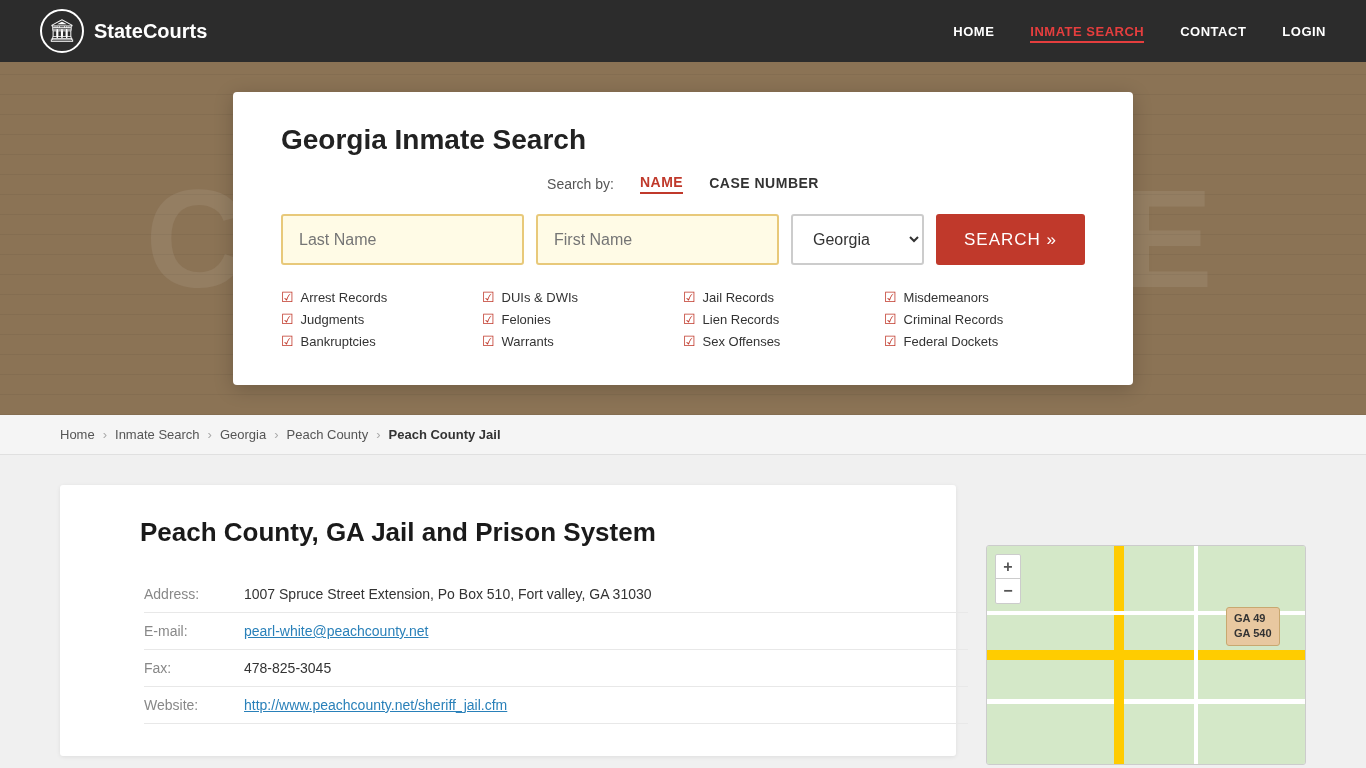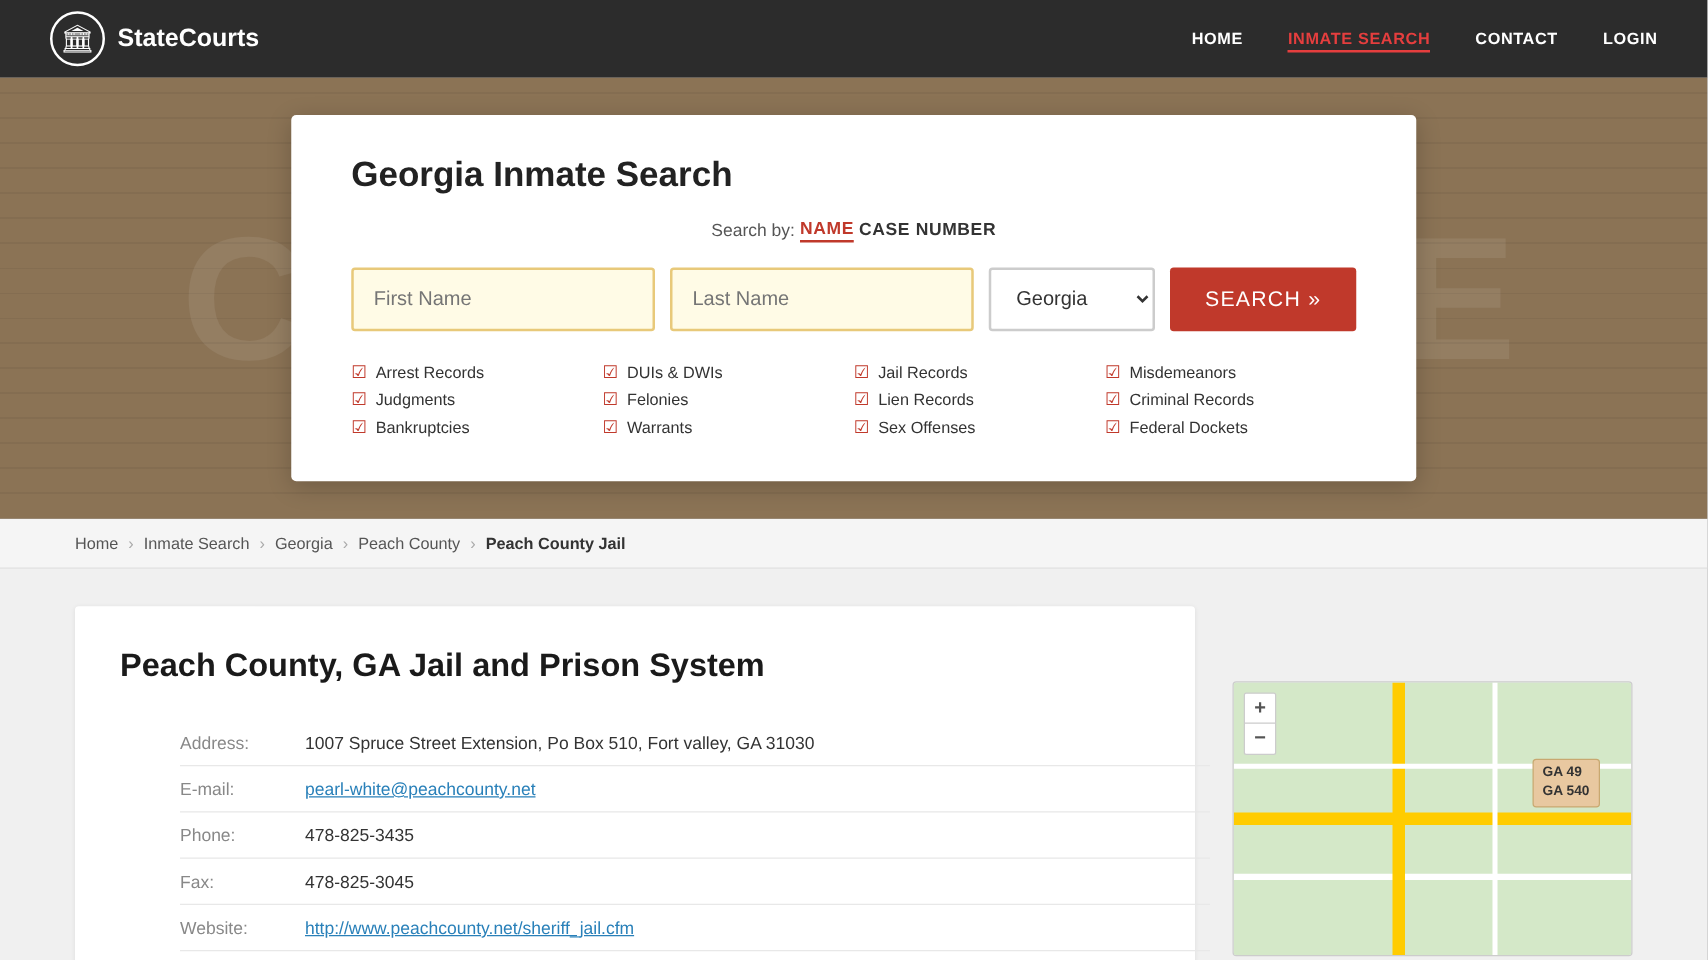--- a/index.html
+++ b/index.html
@@ -102,21 +102,21 @@
       text-align: left;
       font-size: 28px;
       font-weight: bold;
       color: #222;
       margin-bottom: 18px;
     }
     .search-by-row {
       display: flex;
       align-items: center;
       justify-content: center;
-      gap: 4px;
+      gap: 26px;
       margin-bottom: 20px;
     }
     .search-by-label {
       color: #555;
       font-size: 14px;
     }
     .search-tab {
       font-size: 14px;
       font-weight: 700;
       cursor: pointer;
@@ -224,20 +224,21 @@
       background: #fff;
       border-radius: 3px;
       padding: 32px 36px;
       box-shadow: 0 1px 4px rgba(0,0,0,0.08);
     }
     .facility-title {
       font-size: 26px;
       font-weight: 700;
       color: #1a1a1a;
       margin-bottom: 28px;
+      margin-left: 44px;
     }
     .info-table {
       width: 100%;
       border-collapse: collapse;
       margin-left: 48px;
     }
     .info-table tr {
       border-bottom: 1px solid #e8e8e8;
     }
     .info-table td {
@@ -343,22 +344,22 @@
 
 <div class="hero">
   <div class="search-card">
     <h1 class="search-card-title">Georgia Inmate Search</h1>
     <div class="search-by-row">
       <span class="search-by-label">Search by:</span>
       <span class="search-tab active">NAME</span>
       <span class="search-tab inactive">CASE NUMBER</span>
     </div>
     <div class="search-inputs-row">
+      <input class="input-field" type="text" placeholder="Last Name" style="">
       <input class="input-field" type="text" placeholder="First Name" style="">
-      <input class="input-field" type="text" placeholder="Last Name" style="">
       <select class="state-select">
         <option>Georgia</option>
       </select>
       <button class="search-btn">SEARCH »</button>
     </div>
     <div class="checkboxes-grid">
       <div class="checkbox-item">
         <span class="check-icon">☑</span>
         <span>Arrest Records</span>
       </div>
@@ -430,24 +431,20 @@
         <tbody>
             <tr>
           <td>Address:</td>
           <td>1007 Spruce Street Extension, Po Box 510, Fort valley, GA 31030</td>
         </tr>
         <tr>
           <td>E-mail:</td>
           <td><a href="#">pearl-white@peachcounty.net</a></td>
         </tr>
         <tr>
-          <td>Phone:</td>
-          <td>478-825-3435</td>
-        </tr>
-        <tr>
           <td>Fax:</td>
           <td>478-825-3045</td>
         </tr>
         <tr>
           <td>Website:</td>
           <td><a href="#">http://www.peachcounty.net/sheriff_jail.cfm</a></td>
         </tr>
       </tbody>
         </table>
     </div>

